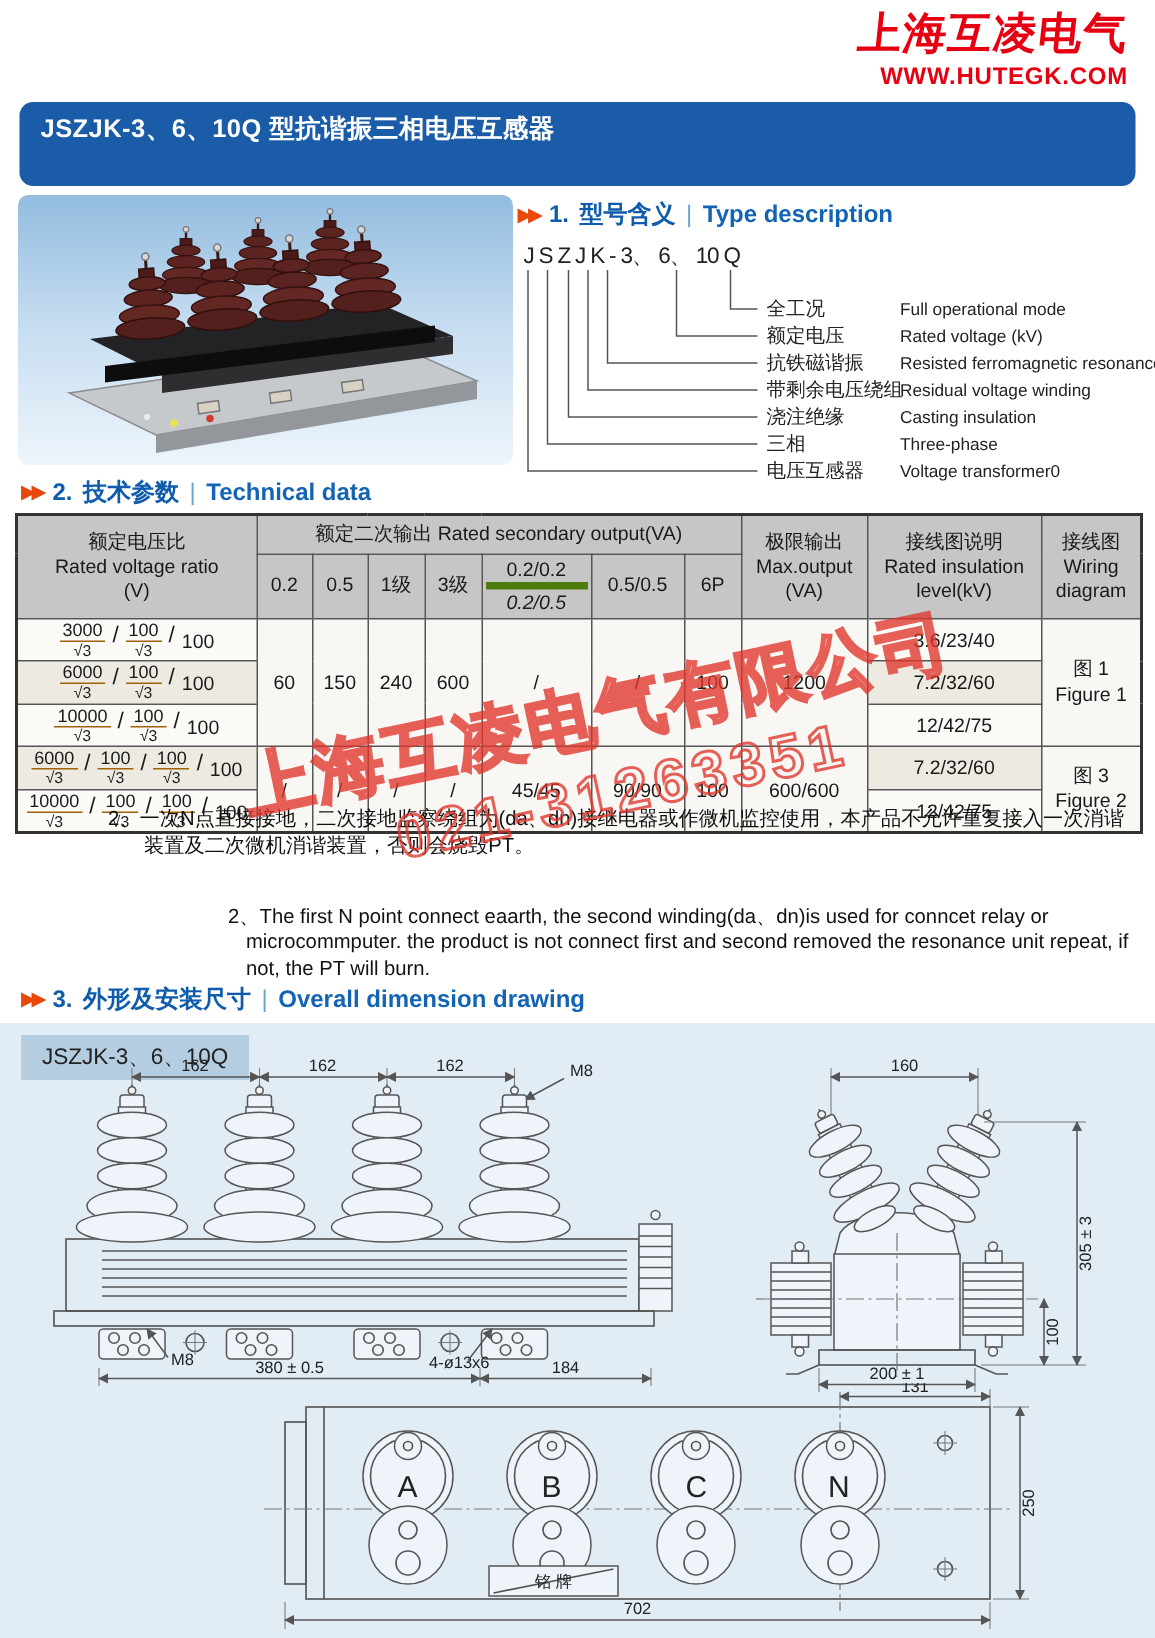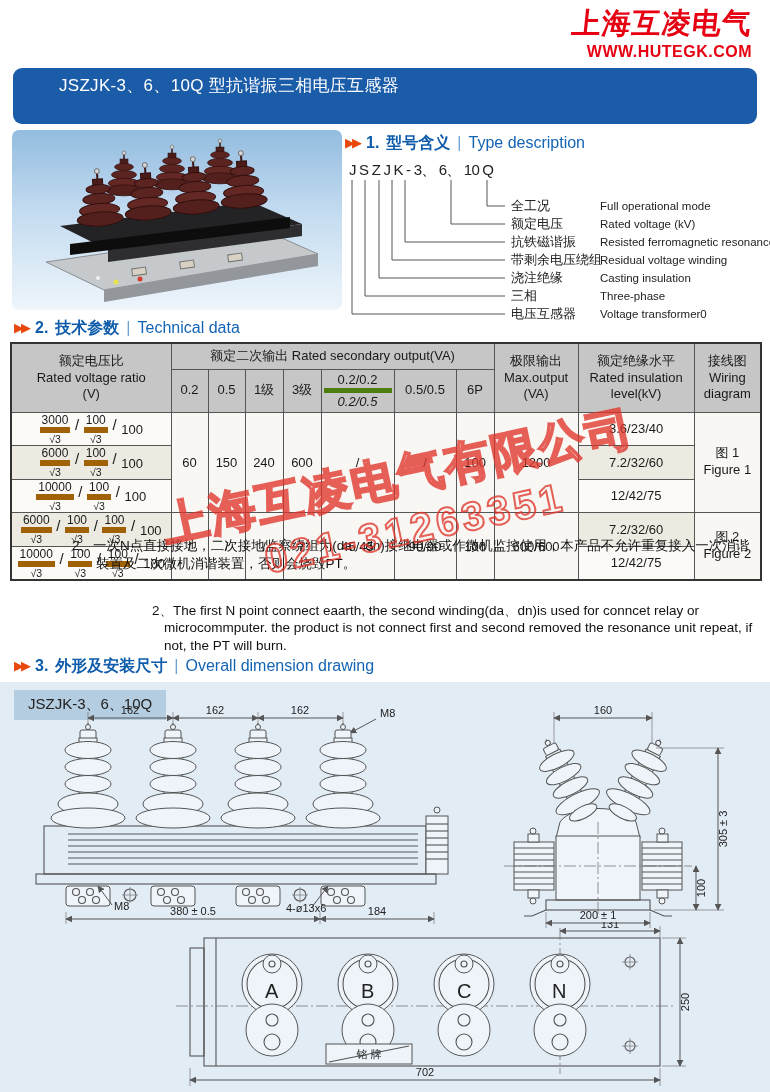--- a/index.html
+++ b/index.html
@@ -7,34 +7,34 @@
   .page{position:absolute;inset:0;background:#fff;}
 
   
   .logo-wrap{position:absolute;top:8px;right:18px;text-align:right;}
   .logo{font-size:29px;font-weight:900;color:#e60012;transform:skewX(-6deg);letter-spacing:1px;line-height:1.1;}
   .website{font-size:16px;font-weight:700;color:#e60012;letter-spacing:.5px;margin-top:3px;}
 
   
   .banner{position:absolute;top:68px;left:13px;width:744px;height:56px;background:#1a5ca8;border-radius:9px;
           box-sizing:border-box;padding:6px 14px;color:#fff;}
-  .banner .l1{font-size:17px;font-weight:400;letter-spacing:.3px;margin-left:32px;}
+  .banner .l1{font-size:17px;font-weight:700;letter-spacing:.3px;}
   .banner .l2{font-size:14.5px;margin-top:4px;font-weight:400;}
 
   
   .photo{position:absolute;top:130px;left:12px;width:330px;height:180px;border-radius:7px;overflow:hidden;
          background:linear-gradient(180deg,#93bcdf 0%,#c3dbf0 45%,#eef5fb 100%);}
 
   
   .sec{position:absolute;display:flex;align-items:baseline;gap:7px;font-size:16px;}
   .sec .arr{color:#e8480c;font-size:13px;letter-spacing:-3px;transform:translateY(-1px);}
   .sec .no{color:#0e5cab;font-weight:700;}
   .sec .cn{color:#0e5cab;font-weight:700;}
   .sec .sep{color:#6ba3d6;font-weight:400;}
-  .sec .en{color:#1464b4;font-weight:400;}
+  .sec .en{color:#1464b4;font-weight:700;}
   .sec1{top:133px;left:345px;}
   .sec2{top:318px;left:14px;}
   .sec3{top:656px;left:14px;}
 
   
   .tree{position:absolute;top:160px;left:345px;width:425px;height:172px;}
   .tree svg{overflow:visible;}
   .tree .model{font-size:15px;fill:#222;letter-spacing:1px;}
   .tree .tl-cn{font-size:13px;fill:#222;}
   .tree .tl-en{font-size:11.5px;fill:#222;}
@@ -46,21 +46,21 @@
   .tbl th,.tbl td{border:1px solid #555;text-align:center;vertical-align:middle;font-size:13px;font-weight:400;
                   padding:1px 2px;color:#1a1a1a;box-sizing:border-box;}
   .tbl th{background:#c6c6c6;line-height:1.25;}
   .tbl tr.h1{height:26px;margin-top:20px;} .tbl tr.h2{height:40px;}
   .tbl tbody tr{height:25px;}
   .tbl tbody tr.ra{background:#fbfaf6;} .tbl tbody tr.rb{background:#edeae2;margin-left:19px;}
   .tbl td.sp{background:#f8f7f3;}
   .stack div{line-height:1.35;}
   .stack div + div{border-top:5px solid #4d7c0f;font-style:italic;}
   .fr{display:inline-flex;flex-direction:column;align-items:center;vertical-align:middle;line-height:1;}
-  .fr .n{font-size:12px;border-bottom:6px solid #a16207;padding:0 2px 1px;}
+  .fr .n{font-size:12px;border-bottom:1px solid #a16207;padding:0 2px 1px;}
   .fr .d{font-size:10.5px;padding-top:1px;}
   .sl{font-size:15px;margin:0 1px;display:inline-block;transform:translateY(-2px);}
   .tl{font-size:13px;display:inline-block;transform:translateY(2px);}
   .figcell div{line-height:1.3;}
 
   
   .notes{position:absolute;top:537px;left:12px;width:748px;font-size:13.5px;color:#111;line-height:1.32;}
   .note-cn1 .nlabel{margin-right:2px;}
   .note-cn2{margin-left:60px;padding-left:24px;text-indent:-24px;}
   .note-en1{padding-left:150px;text-indent:-150px;margin-top:2px;}
@@ -202,21 +202,21 @@
             <div>Rated voltage ratio</div>
             <div>(V)</div>
           </th>
           <th colspan="7">额定二次输出  Rated secondary output(VA)</th>
           <th rowspan="2">
             <div>极限输出</div>
             <div>Max.output</div>
             <div>(VA)</div>
           </th>
           <th rowspan="2">
-            <div>额定绝缘水平</div>
+            <div>接线图说明</div>
             <div>Rated insulation</div>
             <div>level(kV)</div>
           </th>
           <th rowspan="2">
             <div>接线图</div>
             <div>Wiring</div>
             <div>diagram</div>
           </th>
         </tr>
         <tr class="h2">
@@ -317,21 +317,21 @@
           <td rowspan="2" class="sp">/</td>
           <td rowspan="2" class="sp">/</td>
           <td rowspan="2" class="sp">/</td>
           <td rowspan="2" class="sp">/</td>
           <td rowspan="2" class="sp">45/45</td>
           <td rowspan="2" class="sp">90/90</td>
           <td rowspan="2" class="sp">100</td>
           <td rowspan="2" class="sp">600/600</td>
           <td>7.2/32/60</td>
           <td rowspan="2" class="sp figcell">
-            <div>图 2</div>
+            <div>图 3</div>
               <div>Figure 2</div>
           </td>
         </tr>
         <tr class="ra">
           <td>
             <span class="fr">
                 <span class="n">10000</span>
                 <span class="d">√3</span>
               </span>
             <span class="sl">/</span>

